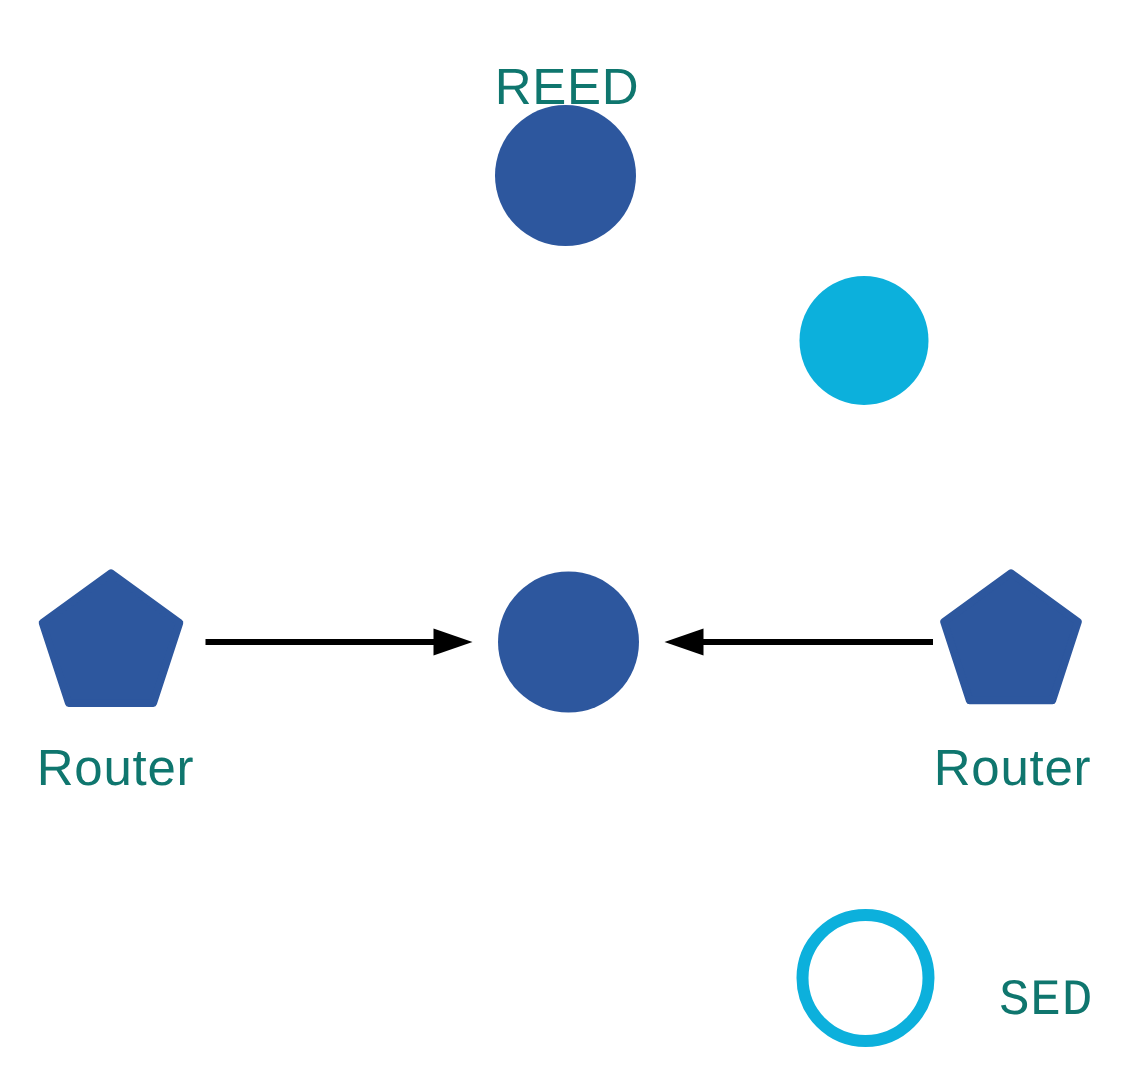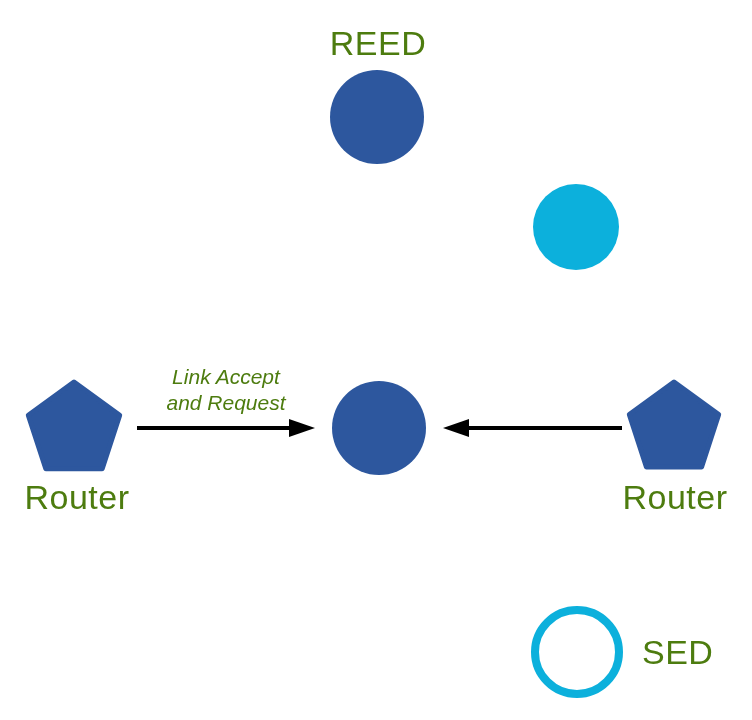--- a/index.html
+++ b/index.html
@@ -16,24 +16,25 @@
     width: 752px;
     height: 720px;
   }
   .diagram svg {
     position: absolute;
     left: 0;
     top: 0;
   }
   .label {
     position: absolute;
-    color: #4d7c0f;
+    color: #0f766e;
     white-space: nowrap;
     -webkit-user-select: none;
     user-select: none;
+    margin-top: 16px;
   }
   .node-label {
     font-size: 34px;
     font-weight: 400;
     letter-spacing: 0.5px;
   }
   .centered {
     transform: translate(-50%, -50%);
   }
   .v-centered {
@@ -79,20 +80,16 @@
 
   </svg>
 
   <div class="label node-label centered" style="left:378px; top:43px;">REED</div>
 
 
   <div class="label node-label centered" style="left:77px; top:497px;">Router</div>
 
   <div class="label node-label centered" style="left:675px; top:497px;">Router</div>
 
-  <div class="label node-label v-centered" style="left:642px; top:652px;">SED</div>
+  <div class="label node-label v-centered" style="left:666px; top:652px;font-family:Liberation Mono, monospace;">SED</div>
 
-  <div class="label edge-label" style="left:226px; top:364px;">
-    <div>Link Accept</div>
-    <div>and Request</div>
-  </div>
 
 </div>
 
 </body></html>

